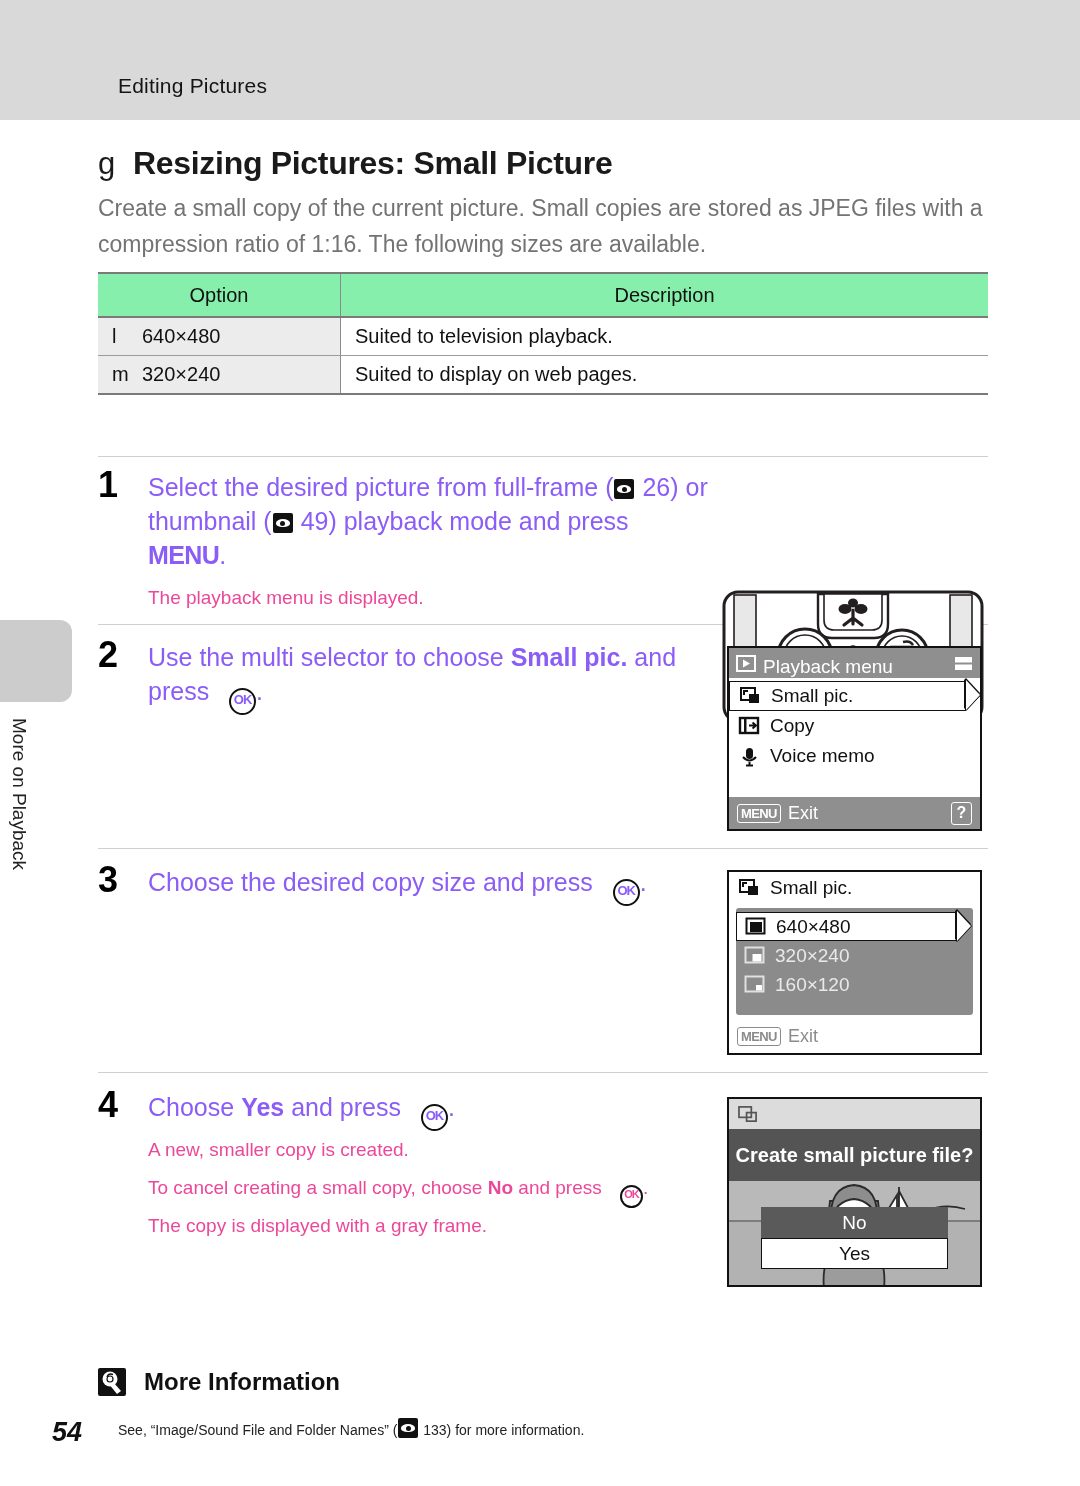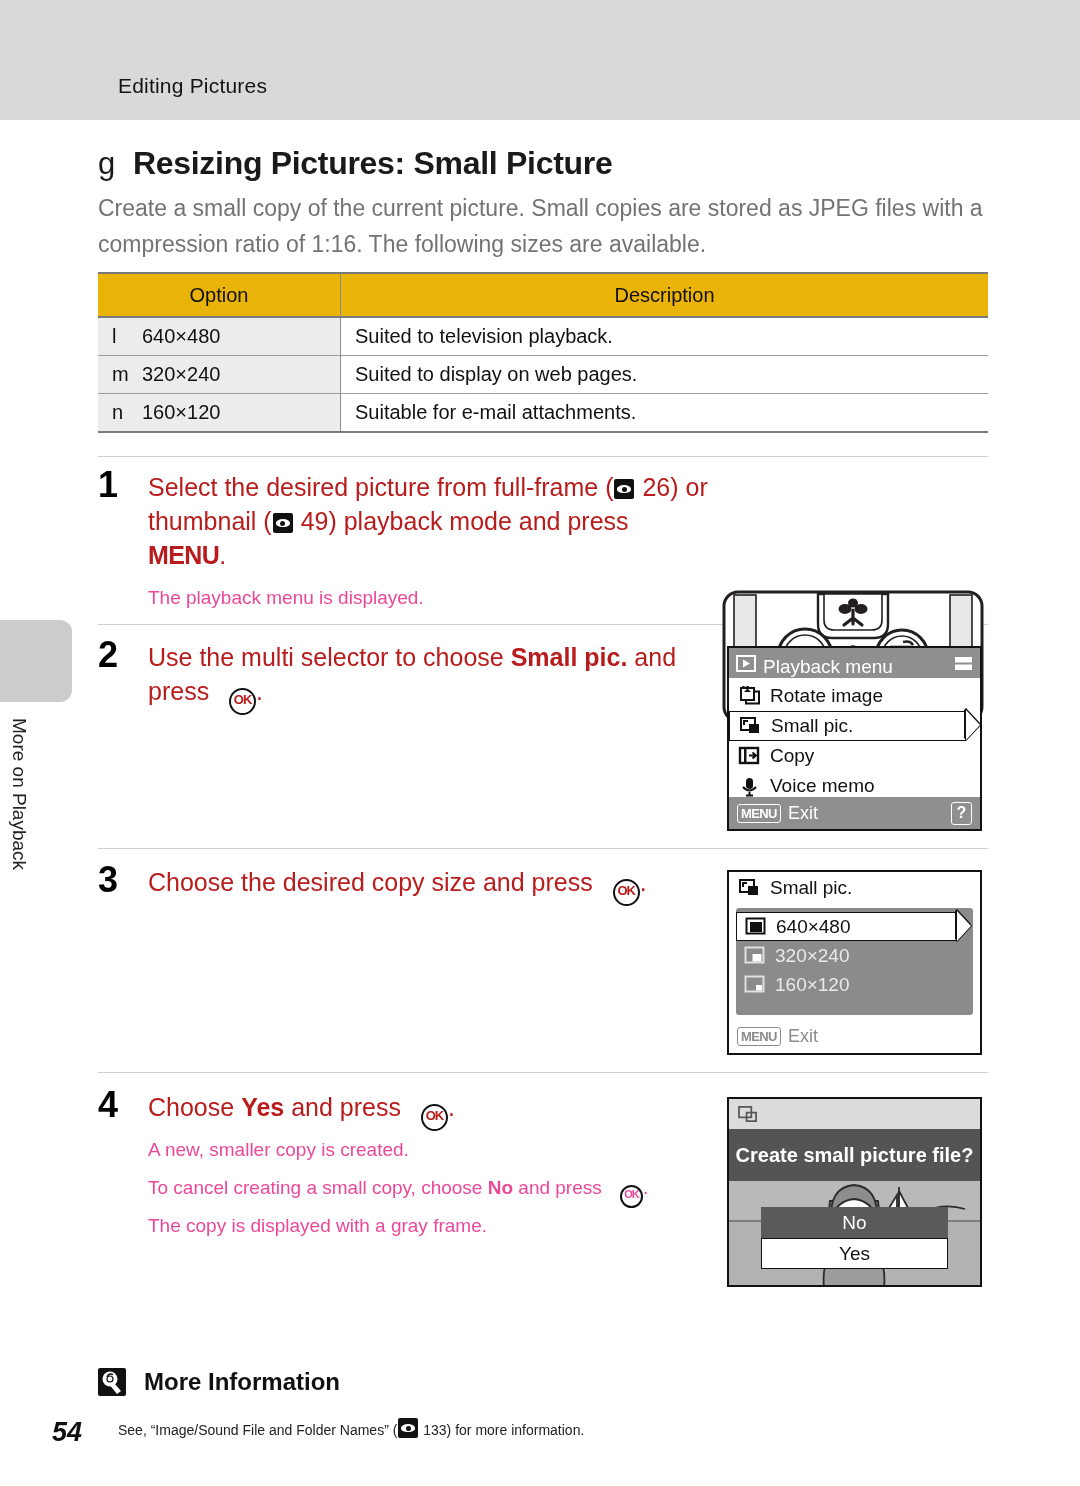--- a/index.html
+++ b/index.html
@@ -51,21 +51,21 @@
   }
   
   #size-table{
     position:absolute;left:98px;top:152px;width:890px;
     border-collapse:collapse;
     font-size:19px;
   }
   #size-table th,#size-table td{
     border:none;padding:0;
   }
-  #size-table thead tr{background:#eab308;}
+  #size-table thead tr{background:#86efac;}
   #size-table thead th{
     height:42px;text-align:center;font-weight:normal;font-size:20px;color:#111;
     border-top:2.5px solid #7a7a7a;border-bottom:2.5px solid #7a7a7a;
   }
   #size-table thead th.col-opt{width:228px;border-right:1.5px solid #8c8c8c;}
   #size-table tbody td{
     height:37px;font-size:20px;color:#111;
     border-bottom:1.5px solid #9c9c9c;
   }
   #size-table tbody tr:last-child td{border-bottom:2.5px solid #7a7a7a;}
@@ -76,21 +76,21 @@
   #size-table td.col-opt .mark{display:inline-block;width:30px;}
   #size-table td.col-desc{padding-left:14px;background:#ffffff;}
   
   .step{position:absolute;left:0;width:1080px;}
   .step-num{
     position:absolute;left:98px;top:-6px;
     font-size:36px;font-weight:bold;color:#000;
   }
   .step-head{
     position:absolute;left:148px;top:0;width:560px;
-    font-size:25px;line-height:34px;color:#b91c1c;
+    font-size:25px;line-height:34px;color:#8b5cf6;
   }
   .step-body{
     position:absolute;left:148px;width:560px;
     font-size:19px;line-height:31px;color:#ec4899;
   }
   .rule{
     position:absolute;left:98px;width:890px;height:1px;background:#cfcfcf;
   }
   
   .ref-icon{
@@ -250,24 +250,20 @@
       </tr>
     </thead>
     <tbody>
       <tr>
         <td class="col-opt"><span class="mark">l</span><span>640×480</span></td>
         <td class="col-desc">Suited to television playback.</td>
       </tr>
       <tr>
         <td class="col-opt"><span class="mark">m</span><span>320×240</span></td>
         <td class="col-desc">Suited to display on web pages.</td>
-      </tr>
-      <tr>
-        <td class="col-opt"><span class="mark">n</span><span>160×120</span></td>
-        <td class="col-desc">Suitable for e-mail attachments.</td>
       </tr>
     </tbody>
   </table>
 
   <div class="rule" style="top:336px"></div>
   <div class="rule" style="top:504px"></div>
   <div class="rule" style="top:728px"></div>
   <div class="rule" style="top:952px"></div>
 
   <div class="step" style="top:350px">
@@ -337,29 +333,20 @@
       <rect x="1" y="1" width="18" height="15" fill="none" stroke="#ffffff" stroke-width="2"></rect>
       <path d="M7 4.5 L14 8.5 L7 12.5 Z" fill="#ffffff"></path>
     </svg>
     <span class="lcd-title-text">Playback menu</span>
     <svg width="19" height="17" viewBox="0 0 19 17" style="margin-left:auto">
       <rect x="1" y="2" width="17" height="5.5" fill="#ffffff"></rect>
       <rect x="1" y="9.5" width="17" height="5.5" fill="#ffffff"></rect>
     </svg>
   </div>
   <div class="lcd-rows">
-    <div class="lcd-row">
-      <svg width="23" height="21" viewBox="0 0 23 21">
-        <rect x="8" y="5.5" width="13" height="12" fill="none" stroke="#111" stroke-width="2"></rect>
-        <rect x="3" y="2" width="13" height="12" fill="#fff" stroke="#111" stroke-width="2"></rect>
-        <path d="M6 6 l3.5 -3.5 l3.5 3.5 z" fill="#111"></path>
-        <path d="M4.5 1 q3 -3 6 0" stroke="#111" stroke-width="1.6" fill="none"></path>
-      </svg>
-      <span class="rlabel">Rotate image</span>
-    </div>
     <div class="lcd-row selected">
       <svg width="23" height="20" viewBox="0 0 23 20">
         <rect x="2" y="2" width="14" height="12" fill="none" stroke="#111" stroke-width="2"></rect>
         <path d="M4 4 h5 v2 h-3 v3 h-2 z" fill="#111"></path>
         <rect x="10" y="8" width="10" height="9" fill="#111"></rect>
       </svg>
       <span class="rlabel">Small pic.</span>
       <span class="sel-arrow" style="border-left-color:#fff;filter:drop-shadow(1.5px 0 0 #111) drop-shadow(-1px 1.5px 0 #111) drop-shadow(-1px -1.5px 0 #111)"></span>
     </div>
     <div class="lcd-row">

